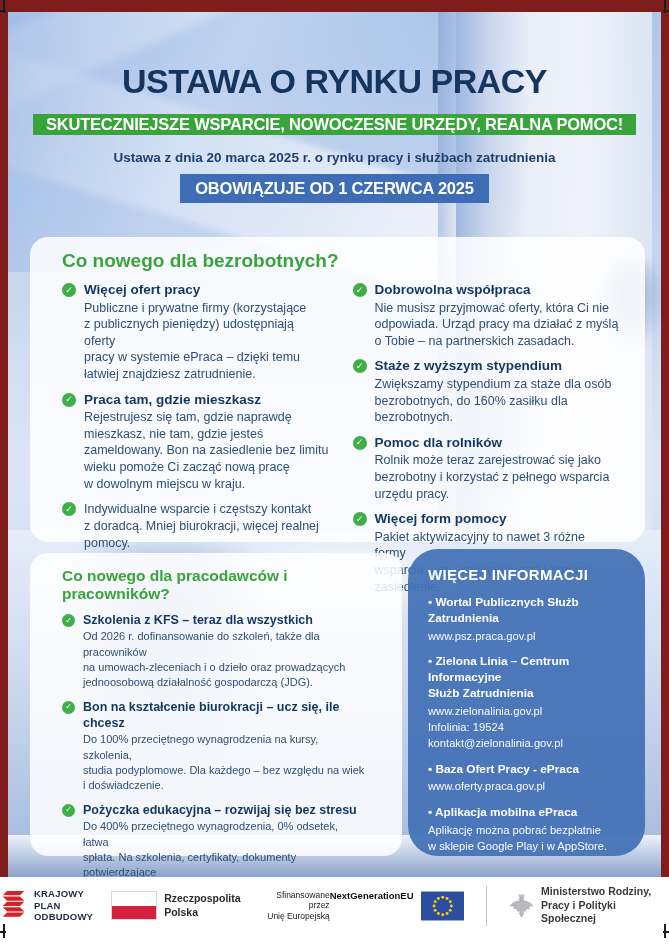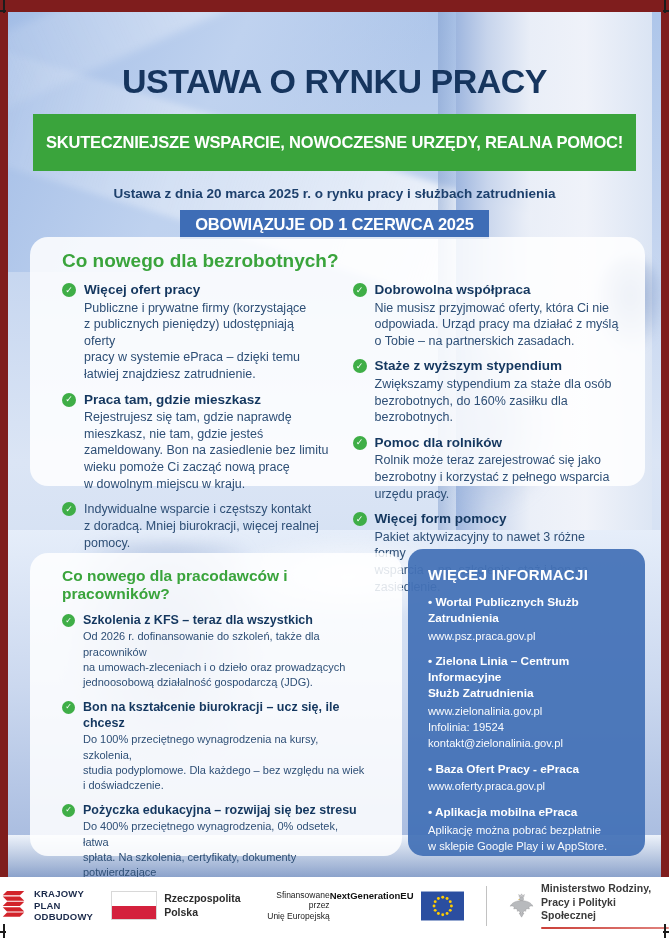--- a/index.html
+++ b/index.html
@@ -31,66 +31,66 @@
   .ph-head{left:585px;top:245px;width:74px;height:96px;border-radius:50%;background:radial-gradient(ellipse at 50% 40%,rgba(110,138,190,.75),rgba(110,138,190,0) 70%);filter:blur(4px);}
   .ph-person{left:412px;top:330px;width:140px;height:170px;border-radius:50%;background:radial-gradient(ellipse,rgba(150,172,214,.55),rgba(150,172,214,0) 72%);filter:blur(7px);}
   .ph-scene{left:0;top:518px;width:653px;height:347px;background:linear-gradient(180deg,rgba(230,238,250,.95) 0%,rgba(203,216,239,.95) 45%,rgba(176,194,227,.95) 80%,rgba(160,181,219,.95) 100%);}
   .ph-woman{left:48px;top:530px;width:220px;height:240px;background:radial-gradient(ellipse at 50% 38%,rgba(128,152,198,.7),rgba(128,152,198,0) 68%);filter:blur(6px);}
   .ph-glow{left:210px;top:520px;width:260px;height:90px;background:radial-gradient(ellipse,rgba(255,255,255,.85),rgba(255,255,255,0) 70%);filter:blur(4px);}
   .ph-desk{left:0;bottom:0;width:653px;height:42px;background:linear-gradient(180deg,rgba(244,248,253,.9),rgba(128,152,194,.65));}
 
   
   .header{position:absolute;left:0;top:50px;width:100%;text-align:center;z-index:2;}
   .title{font-size:34px;font-weight:700;letter-spacing:-.5px;color:var(--navy);}
-  .banner{display:inline-block;margin-top:13px;padding:19px 13px;background:var(--green);color:#fff;
+  .banner{display:inline-block;margin-top:13px;padding:1px 13px;background:var(--green);color:#fff;
     font-size:16.5px;font-weight:700;letter-spacing:-.2px;}
   .lawline{margin-top:15px;font-size:13.5px;font-weight:700;color:#1d406c;}
   .badge{display:inline-block;margin-top:9px;padding:5px 15px;background:var(--badge-blue);color:#fff;
     font-size:16.5px;font-weight:700;letter-spacing:-.2px;}
 
   
   .card{position:absolute;background:rgba(255,255,255,.85);border-radius:18px;z-index:2;}
   .card h2{color:var(--green);font-weight:700;}
-  .card1{left:22px;top:225px;width:615px;height:249px;padding:13px 26px 6px 32px;}
+  .card1{left:22px;top:225px;width:615px;height:305px;padding:13px 26px 6px 32px;}
   .card1 h2{font-size:19px;margin-bottom:9px;}
   .cols{display:flex;gap:24px;}
   .col{flex:1;}
   .card2{left:22px;top:541px;width:372px;height:303px;padding:14px 36px 10px 32px;}
   .card2 h2{font-size:15.5px;margin-bottom:9px;}
 
   .item{display:flex;margin-bottom:8px;}
   .check{flex:0 0 14px;width:14px;height:14px;margin:2px 8px 0 0;border-radius:50%;background:var(--check-green);
     color:#fff;font-size:9px;font-weight:700;display:flex;align-items:center;justify-content:center;line-height:1;}
   .item-title{font-size:13.5px;font-weight:700;color:#14375f;line-height:1.3;}
   .item-text{font-size:12.5px;color:var(--body-navy);line-height:1.33;white-space:pre-line;margin-top:1px;}
   .card2 .item-title{font-size:12.5px;}
   .card2 .item-text{font-size:11px;line-height:1.4;}
   .card2 .check{flex-basis:13px;width:13px;height:13px;font-size:8px;}
 
   
   .panel{position:absolute;left:400px;top:537px;width:237px;height:307px;z-index:2;
-    background:rgba(68,114,183,.94);border-radius:15px;padding:17px 18px 10px 20px;color:#fff;}
+    background:rgba(68,114,183,.94);border-radius:30px;padding:17px 18px 10px 20px;color:#fff;}
   .panel h2{font-size:15px;font-weight:700;letter-spacing:.3px;margin-bottom:12px;}
   .entry{margin-bottom:10px;}
   .entry-title{font-size:11.8px;font-weight:700;line-height:1.35;white-space:pre-line;}
   .entry-lines{font-size:11.2px;line-height:1.45;white-space:pre-line;color:rgba(255,255,255,.97);margin-top:1px;}
 
   
   .footer{position:absolute;left:0;bottom:0;width:669px;height:67px;background:#fff;z-index:3;
     display:flex;align-items:center;justify-content:center;gap:18px;padding-bottom:14px;padding-top:4px;}
   .logo{display:flex;align-items:center;gap:7px;}
   .kpo-text{font-size:9.5px;font-weight:700;color:#1b2a4a;line-height:1.2;white-space:pre-line;letter-spacing:.2px;}
   .plflag{width:46px;height:29px;border:1px solid #d8d8d8;display:flex;flex-direction:column;}
   .plflag .w{flex:1;background:#fff;} .plflag .r{flex:1;background:var(--flag-red);}
   .rp-text{font-size:10.5px;font-weight:700;color:#2b2b2b;line-height:1.25;white-space:pre-line;}
   .eu-text{text-align:right;line-height:1.25;display:flex;flex-direction:row;}
   .eu-text .fund{font-size:8.5px;color:#222;white-space:pre-line;}
   .eu-text .prog{font-size:9.5px;font-weight:700;color:#111;}
   .vdiv{width:1px;height:40px;background:#c2c2c2;margin:0 4px;}
-  .min-text{display:flex;flex-direction:column;}
+  .min-text{display:flex;flex-direction:row;}
   .min-text span{font-size:10.5px;font-weight:700;color:#3a3a3a;line-height:1.3;white-space:pre-line;}
   .redline{height:2px;background:linear-gradient(90deg,var(--ministry-red),#e0837e);margin-top:4px;border-radius:1px;}
 </style>
 </head>
 <body>
 
 <div class="poster">
 
   <span class="mark m-tl-v"></span>
   <span class="mark m-tl-h"></span>

